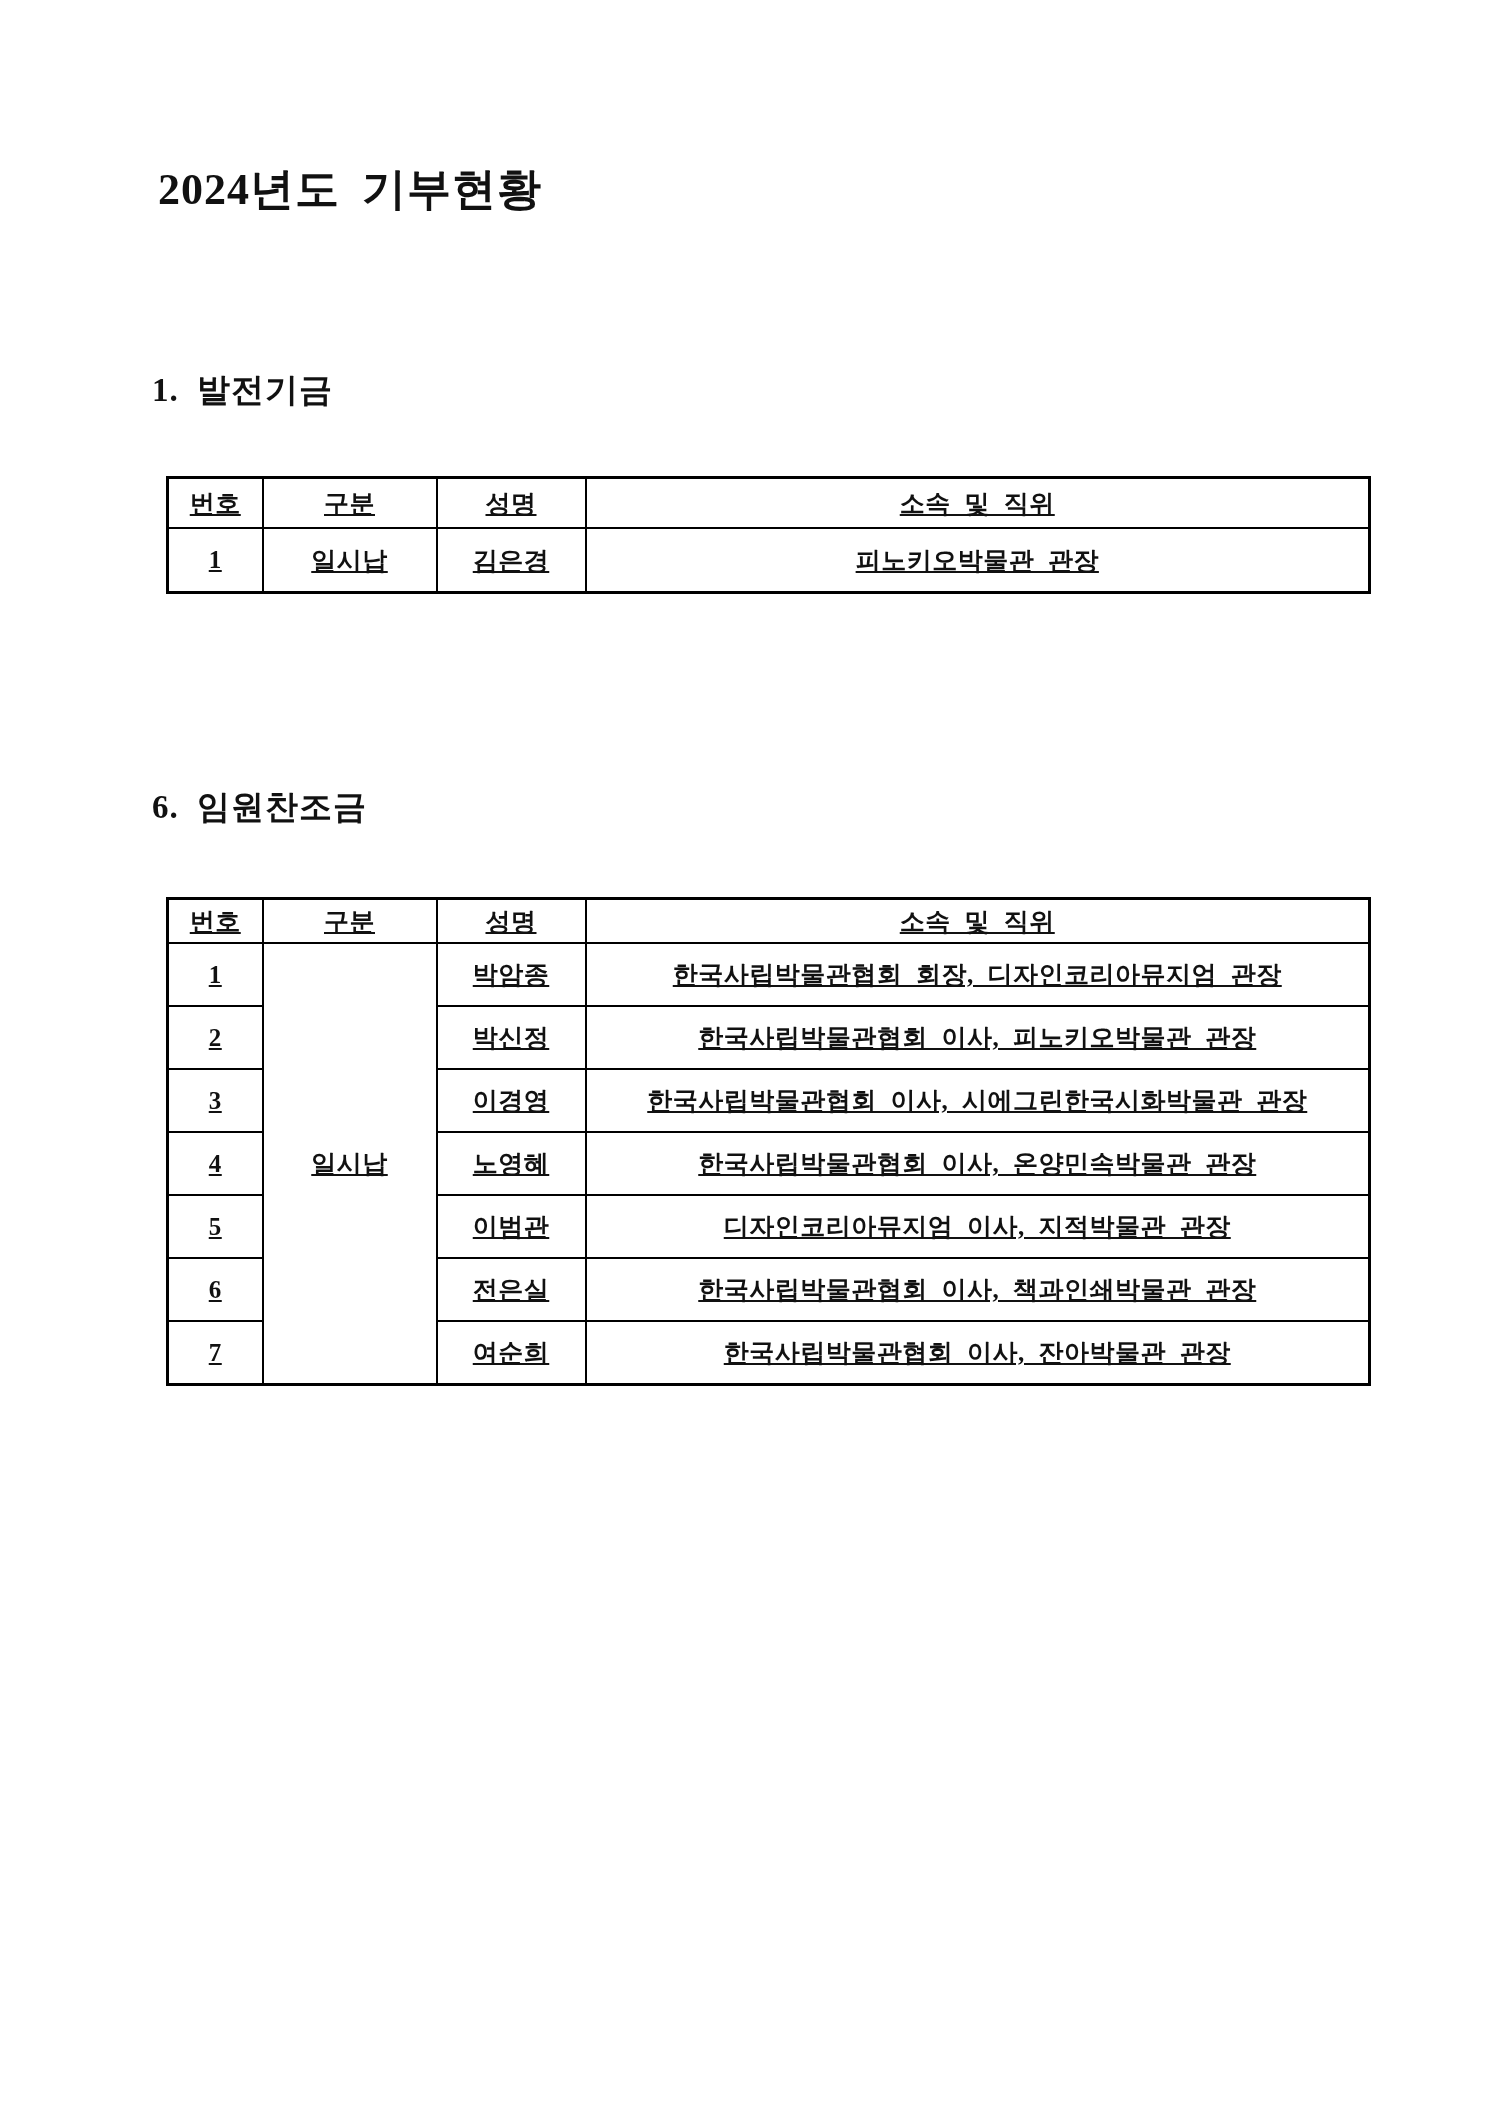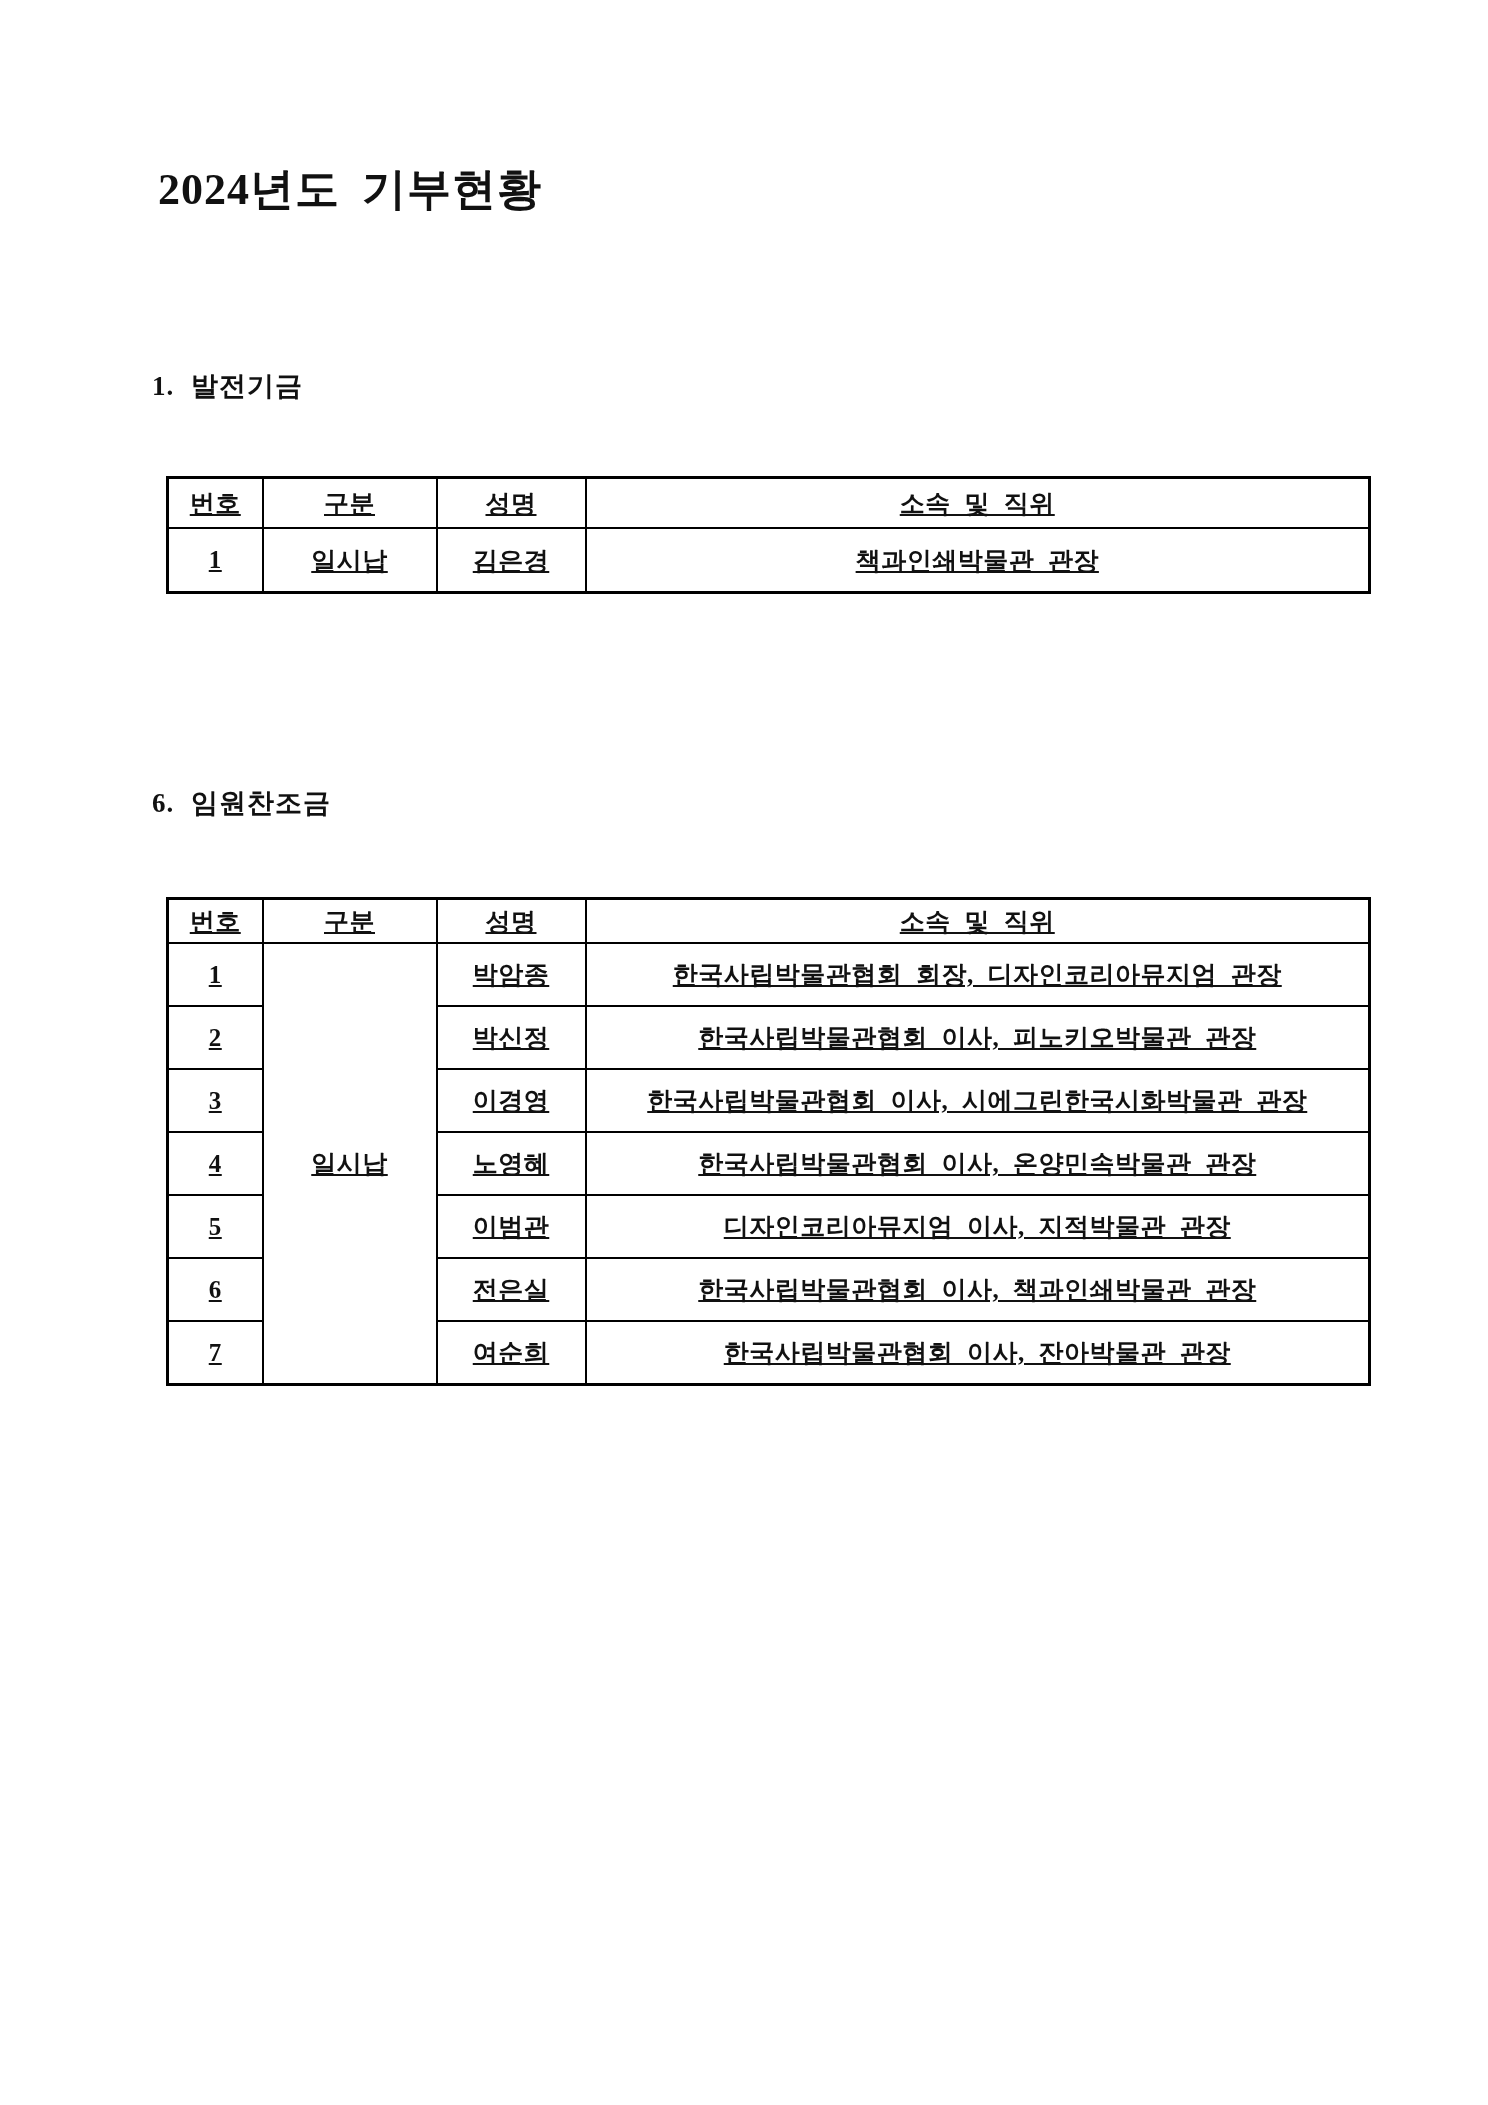--- a/index.html
+++ b/index.html
@@ -21,21 +21,21 @@
     top: 160px;
     font-size: 44px;
     font-weight: bold;
     letter-spacing: 1px;
     word-spacing: 10px;
     white-space: nowrap;
   }
   .section-heading {
     position: absolute;
     left: 152px;
-    font-size: 27px;
+    font-size: 33px;
     font-weight: bold;
     letter-spacing: 1px;
     word-spacing: 9px;
     white-space: nowrap;
   }
   #heading-1 { top: 368px; }
   #heading-2 { top: 785px; }
 
   table.doc-table {
     position: absolute;
@@ -98,21 +98,21 @@
       <th>구분</th>
       <th>성명</th>
       <th>소속 및 직위</th>
     </tr>
   </thead>
   <tbody>
     <tr>
       <td>1</td>
       <td>일시납</td>
       <td>김은경</td>
-      <td class="cell-left">책과인쇄박물관 관장</td>
+      <td class="cell-left">피노키오박물관 관장</td>
     </tr>
   </tbody>
 </table>
 
 <div class="section-heading" id="heading-2">6. 임원찬조금</div>
 
 <table class="doc-table" id="table-2">
   <colgroup>
     <col class="col-no">
       <col class="col-cat">

